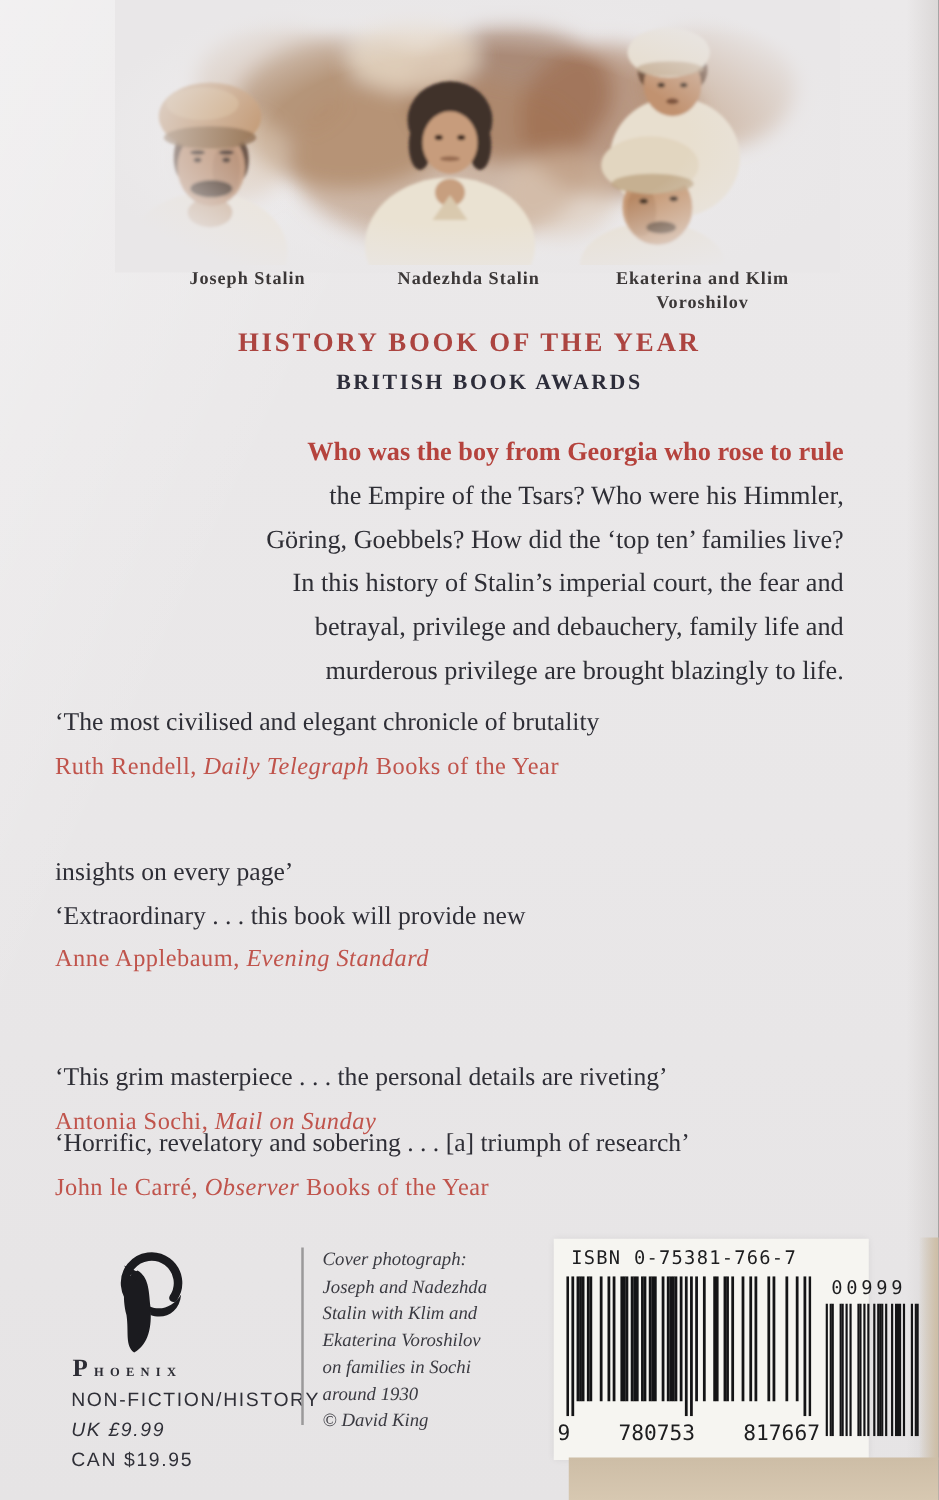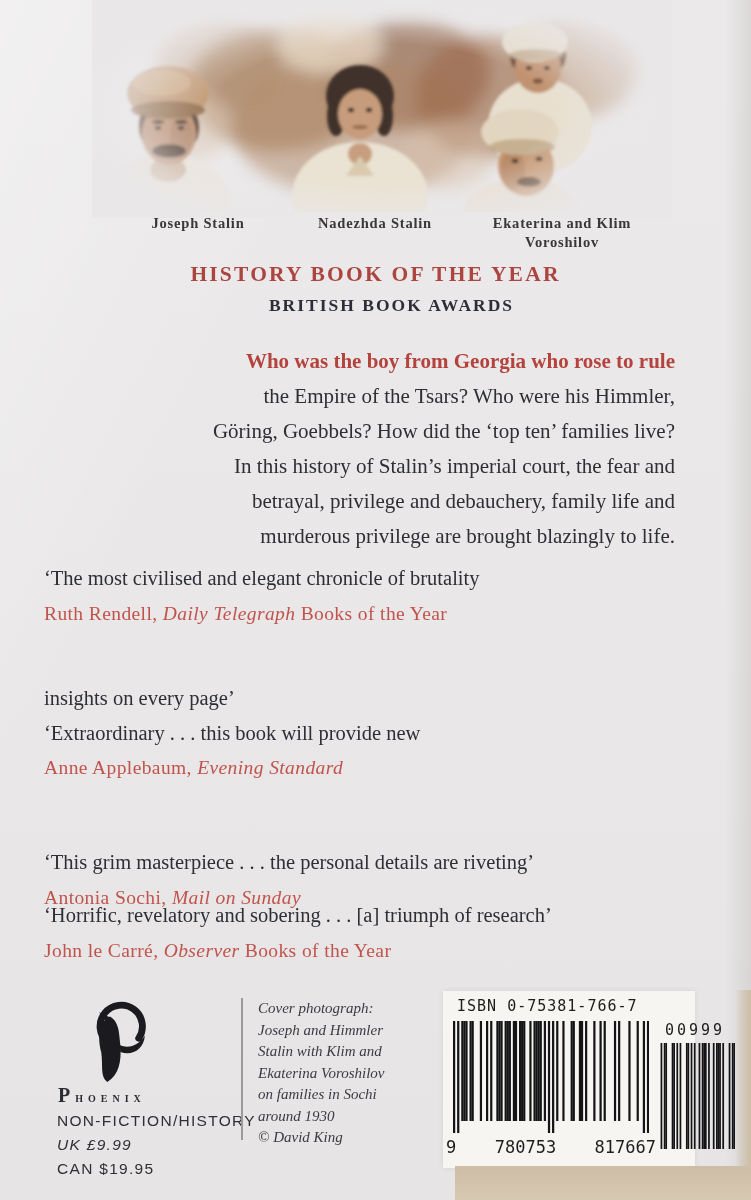--- a/index.html
+++ b/index.html
@@ -206,21 +206,21 @@
   </svg>
   <div class="phoenix-name">PHOENIX</div>
   <div class="imprint-line cat">NON-FICTION/HISTORY</div>
   <div class="imprint-line price-uk">UK £9.99</div>
   <div class="imprint-line price-can">CAN $19.95</div>
 
   <div class="divider"></div>
 
   <div class="credit">
     <div>Cover photograph:</div>
-    <div>Joseph and Himmler</div>
+    <div>Joseph and Nadezhda</div>
     <div>Stalin with Klim and</div>
     <div>Ekaterina Voroshilov</div>
     <div>on families in Sochi</div>
     <div>around 1930</div>
     <div>© David King</div>
   </div>
 
   <div class="barcode-box">
     <div class="isbn">ISBN 0-75381-766-7</div>
     <svg class="bars-main" id="bars-main" width="196" height="112">

